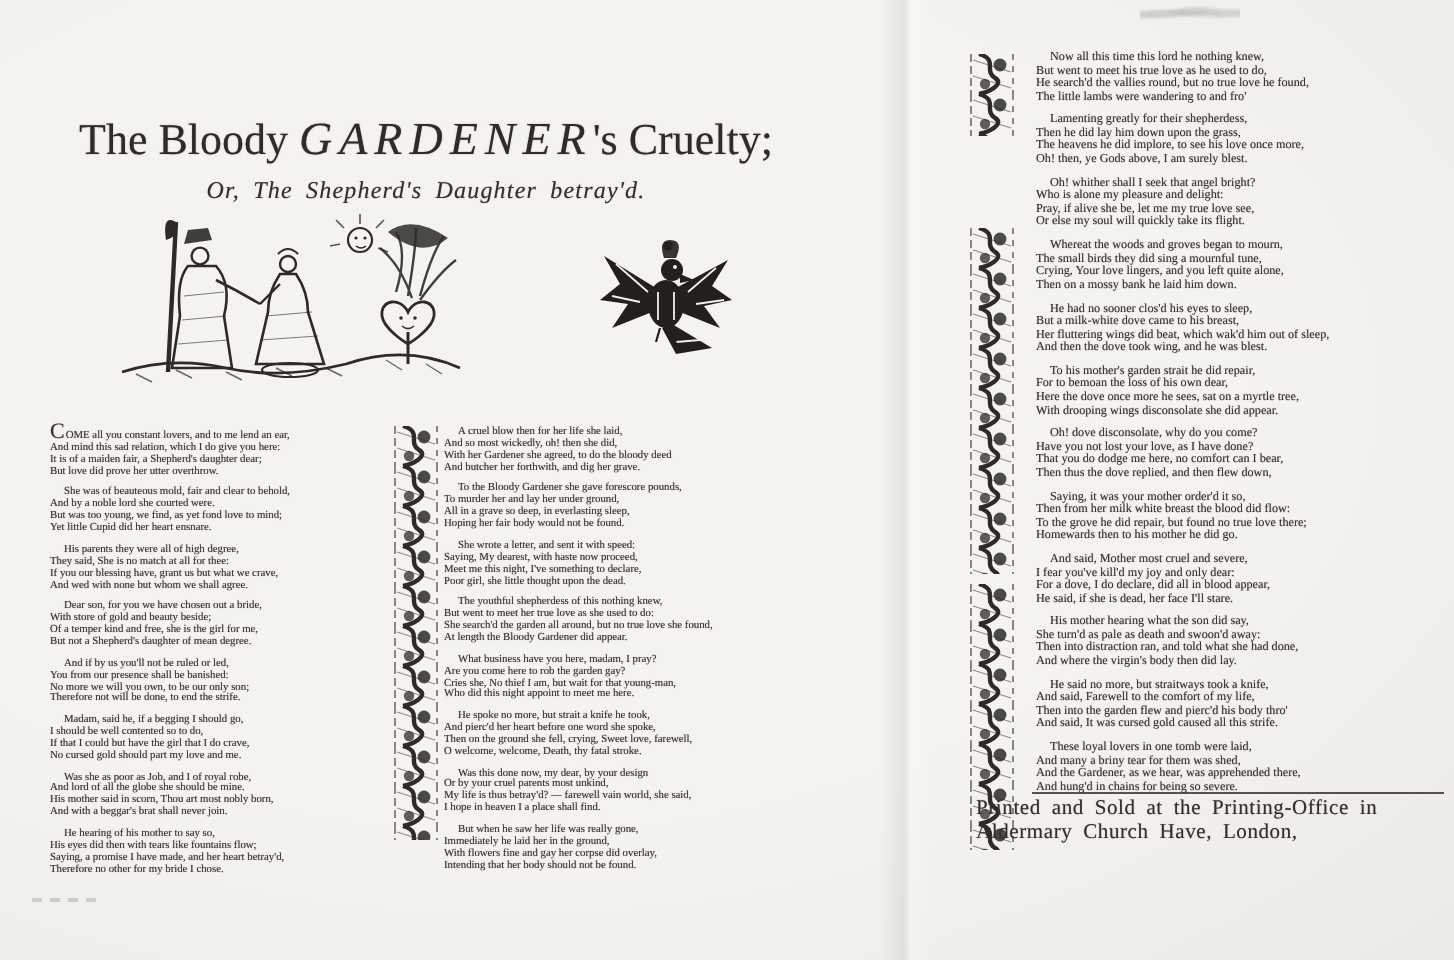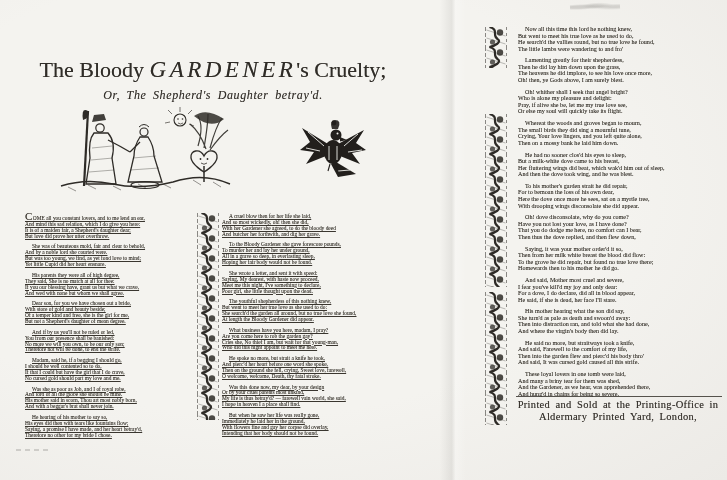--- a/index.html
+++ b/index.html
@@ -18,21 +18,21 @@
   .title-line{margin:0;font-weight:normal;white-space:nowrap;
     color:#2f2c27;text-shadow:0 0 .6px rgba(47,44,39,.55);}
   .t-roman{font-size:22px;}
   .t-caps{font-size:23px;font-style:italic;letter-spacing:3.5px;}
   .subtitle{margin-top:3px;font-size:12px;font-style:italic;letter-spacing:.6px;
     word-spacing:3px;color:#34302b;text-shadow:0 0 .5px rgba(52,48,43,.5);white-space:nowrap;}
   
   .col{position:absolute;color:#3a362f;text-shadow:0 0 .45px rgba(58,54,47,.55);}
   .col .stanza{margin:0 0 4.8px 0;}
   .col .line{display:block;white-space:nowrap;}
-  #col1,#col2{top:214px;text-decoration:underline;}
+  #col1,#col2{top:214px;}
   #col1{left:25px;width:170px;}
   #col2{left:222px;width:178px;}
   #col1 .line,#col2 .line{font-size:5.4px;line-height:5.9px;}
   #rcol{left:518px;top:26px;width:202px;}
   #rcol .line{font-size:6.1px;line-height:6.55px;}
   #rcol .stanza{margin:0 0 5.2px 0;}
   .col .stanza .line:first-child{text-indent:7px;}
   #col1 .stanza:first-child .line:first-child{text-indent:0;}
   #col1 .stanza:first-child .line:first-child::first-letter{
     font-size:11px;line-height:4px;letter-spacing:.5px;}
@@ -52,21 +52,21 @@
     background:radial-gradient(ellipse at 20% 50%,rgba(110,108,104,.5) 0 18%,transparent 45%),
                radial-gradient(ellipse at 55% 40%,rgba(110,108,104,.4) 0 14%,transparent 40%),
                radial-gradient(ellipse at 90% 60%,rgba(110,108,104,.45) 0 12%,transparent 40%);
     transform:rotate(-2deg);}
   .smudge-bottom{position:absolute;left:16px;top:449px;width:32px;height:6px;opacity:.45;
     background:repeating-linear-gradient(90deg,rgba(100,98,94,.55) 0 5px,transparent 5px 9px);
     height:2px;}
   
   .imprint-rule{position:absolute;left:516px;top:396px;width:206px;height:1.3px;
     background:#3a3630;opacity:.85;}
-  .imprint{position:absolute;left:512px;top:399px;width:212px;text-align:center;
+  .imprint{position:absolute;left:488px;top:399px;width:212px;
     color:#332f2a;text-shadow:0 0 .5px rgba(51,47,42,.5);}
   .imprint .iline{display:block;font-size:10.5px;line-height:11.5px;
     letter-spacing:.3px;word-spacing:2.5px;white-space:nowrap;}
   svg .ink{stroke:#2e2b27;}
 </style>
 </head>
 <body>
 
 <div class="sheet">
 
@@ -350,16 +350,16 @@
         <span class="line">These loyal lovers in one tomb were laid,</span>
         <span class="line">And many a briny tear for them was shed,</span>
         <span class="line">And the Gardener, as we hear, was apprehended there,</span>
         <span class="line">And hung'd in chains for being so severe.</span>
       </p>
     </div>
 
   <div class="imprint-rule"></div>
   <div class="imprint">
     <span class="iline">Printed and Sold at the Printing-Office in</span>
-    <span class="iline">Aldermary Printed Yard, London,</span>
+    <span class="iline">Aldermary Church Have, London,</span>
   </div>
 
 </div>
 
 </body></html>

